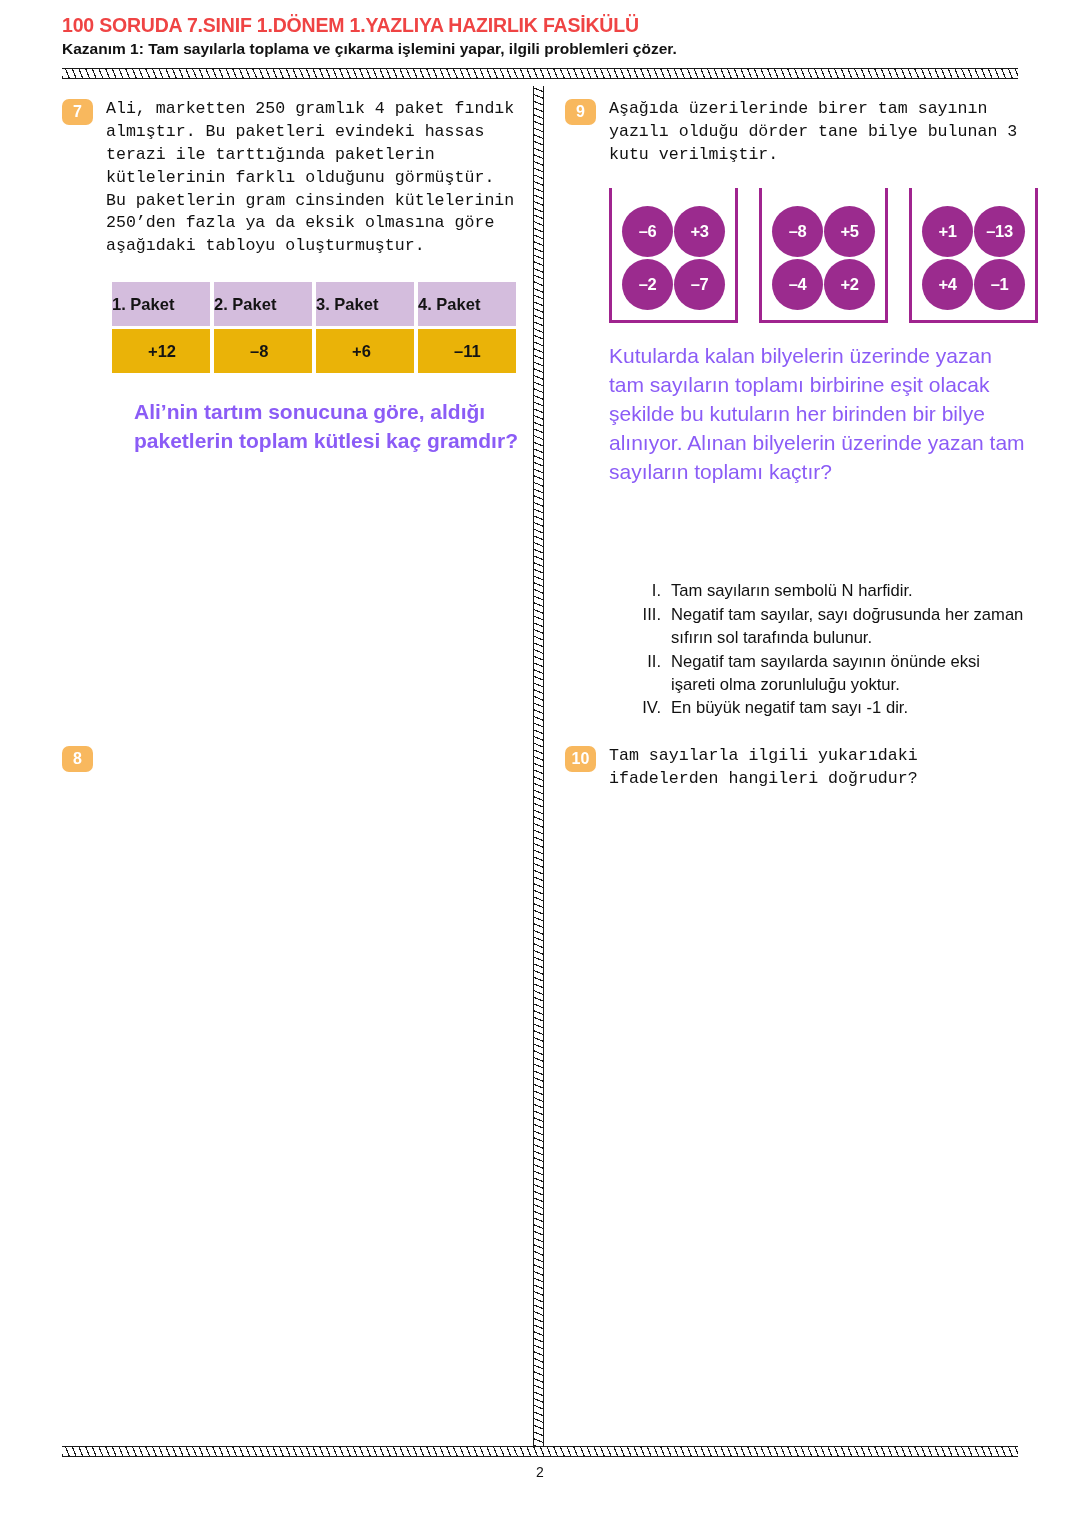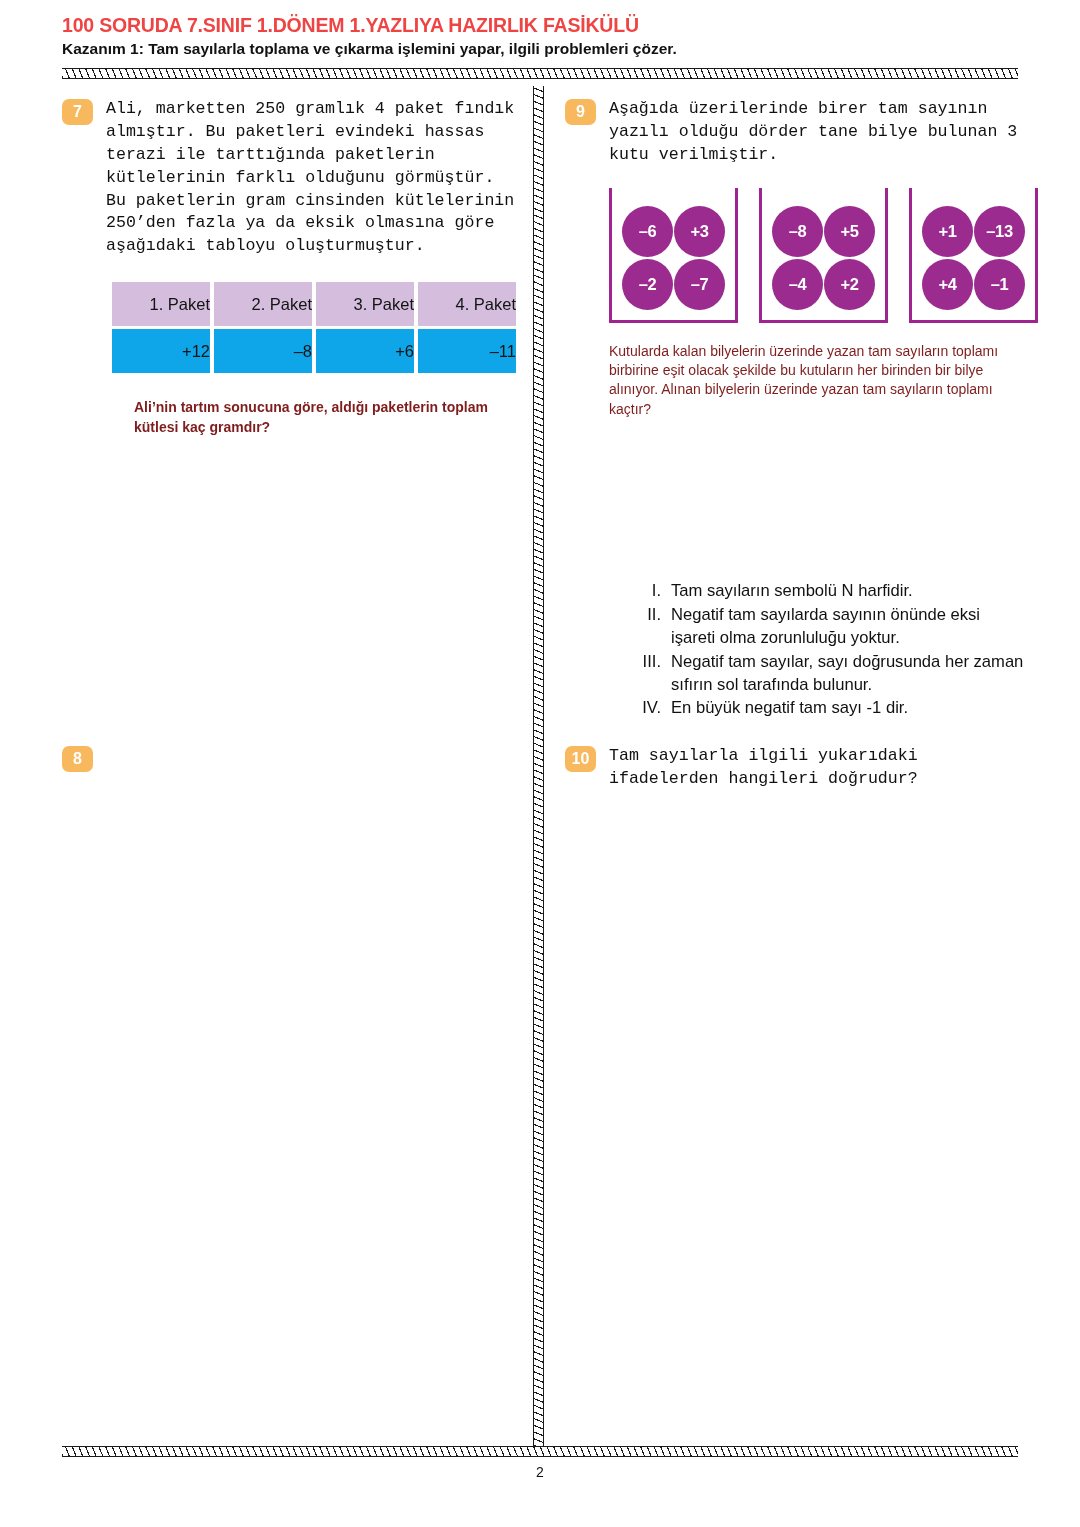--- a/index.html
+++ b/index.html
@@ -66,39 +66,39 @@
     border-radius: 7px;
     color: #ffffff; font-weight: bold; font-size: 16px;
     display: flex; align-items: center; justify-content: center;
     margin-top: 1px;
   }
   .q-text {
     margin-left: 13px;
     font-size: 16.6px; line-height: 1.38; color: #111; font-family: Liberation Mono, monospace;
   }
   .q-text .bold { font-weight: bold; }
-  .q-after { font-size: 14px; line-height: 1.38; color: #7f1d1d; }
+  .q-after { font-size: 21px; line-height: 1.38; color: #8b5cf6; }
 
   
   .paket-table {
     border-collapse: separate;
     border-spacing: 4px 3px;
     margin-left: 2px;
   }
   .paket-table th, .paket-table td {
-    text-align: right;
+    text-align: left;
     font-size: 16.5px;
-    font-weight: normal;
+    font-weight: bold;
     color: #141414;
     padding: 0;
     width: 98px; height: 44px;
     vertical-align: middle;
   }
   .paket-table th { background: #d4bddd; }
-  .paket-table td { background: #0ea5e9; }
+  .paket-table td { background: #eab308; padding-left: 36px; }
 
   
   .boxes-row {
     display: flex; gap: 21px; margin-left: 4px;
   }
   .marble-box {
     border-left: 3.2px solid #a0248f;
     border-right: 3.2px solid #a0248f;
     border-bottom: 3.2px solid #a0248f;
     border-top: none;
@@ -220,28 +220,28 @@
   </div>
 </div>
 
 <div class="q-block" style="left:565px; top:580px; width:470px;">
   <div class="roman-list" style="margin-left:72px; width:390px;">
     <div class="roman-item">
       <span class="roman-num">I.</span>
       <span class="roman-body">Tam sayıların sembolü N harfidir.</span>
     </div>
     <div class="roman-item">
+      <span class="roman-num">III.</span>
+      <span class="roman-body">Negatif tam sayılar, sayı doğrusunda her zaman sıfırın sol tarafında bulunur.</span>
+    </div>
+    <div class="roman-item">
       <span class="roman-num">II.</span>
       <span class="roman-body">Negatif tam sayılarda sayının önünde eksi işareti olma zorunluluğu yoktur.</span>
     </div>
     <div class="roman-item">
-      <span class="roman-num">III.</span>
-      <span class="roman-body">Negatif tam sayılar, sayı doğrusunda her zaman sıfırın sol tarafında bulunur.</span>
-    </div>
-    <div class="roman-item">
       <span class="roman-num">IV.</span>
       <span class="roman-body">En büyük negatif tam sayı -1 dir.</span>
     </div>
   </div>
 </div>
 
 <div class="q-block" style="left:565px; top:745px; width:470px;">
   <div class="q-head">
     <div class="q-badge">10</div>
     <div class="q-text" style="width:420px;">Tam sayılarla ilgili yukarıdaki ifadelerden hangileri doğrudur?</div>

